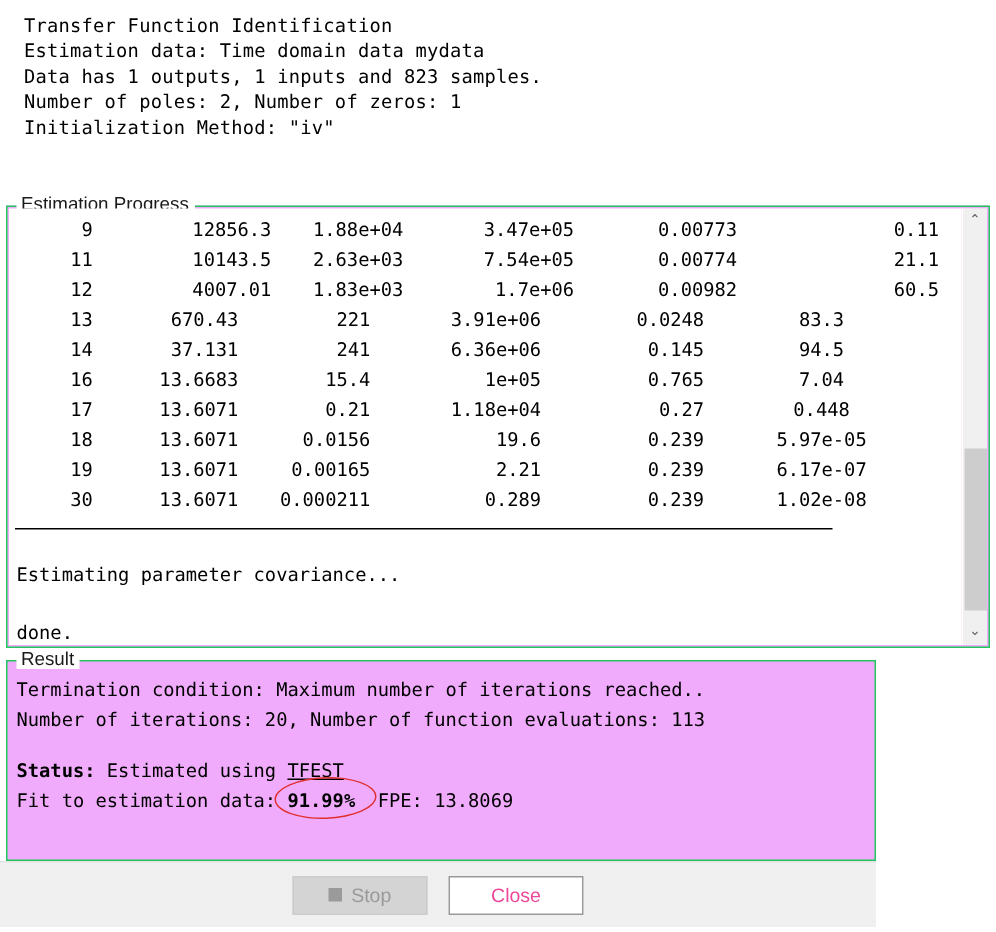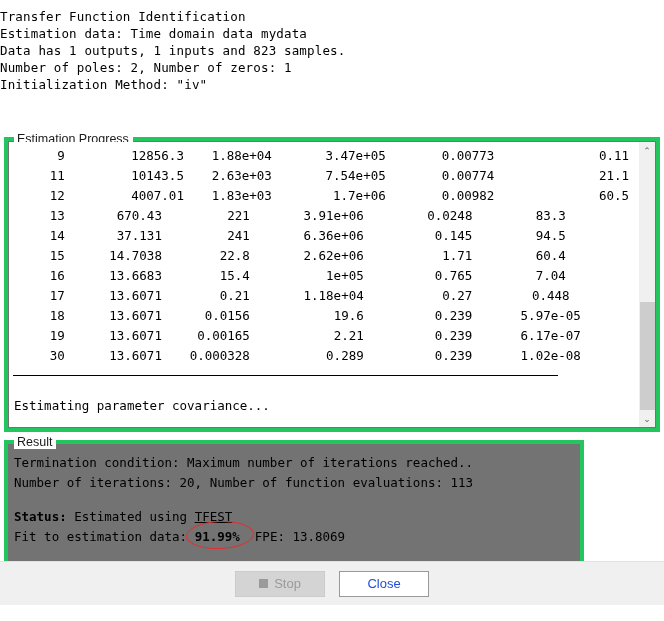--- a/index.html
+++ b/index.html
@@ -9,35 +9,35 @@
   body {
     width: 664px;
     height: 621px;
     background: #ffffff;
     font-family: "DejaVu Sans Mono", monospace;
     overflow: hidden;
     position: relative;
   }
   
   .header {
-    padding: 8px 0 0 0;
+    padding: 8px 0 0 16px;
   }
   .header .line {
     font-family: "DejaVu Sans Mono", monospace;
     font-size: 12.5px;
     line-height: 17px;
     color: #000000;
     white-space: pre;
     letter-spacing: 0.15px;
   }
   
   .groupbox {
     position: absolute;
-    border: 4px solid #22c55e;
-    background: #737373;
+    border: 1px solid #22c55e;
+    background: #f0abfc;
     box-sizing: border-box;
   }
   .group-legend {
     position: absolute;
     top: -9px;
     left: 6px;
     background: #ffffff;
     padding: 0 4px 0 3px;
     font-family: "Liberation Sans", sans-serif;
     font-size: 12.5px;
@@ -180,22 +180,22 @@
     height: 26px;
     border: 1.6px solid #e03030;
     border-radius: 50%;
     pointer-events: none;
     transform: rotate(-2deg);
   }
   
   .bottom-bar {
     position: absolute;
     left: 0;
-    bottom: 16px;
-    width: 664px;
+    bottom: 3px;
+    width: 584px;
     height: 44px;
     background: #f0f0f0;
     border-top: 1px solid #e2e2e2;
     box-sizing: border-box;
     display: flex;
     align-items: center;
     justify-content: center;
     gap: 14px;
   }
   .btn {
@@ -210,21 +210,21 @@
     gap: 6px;
   }
   .btn-stop {
     background: #d4d4d4;
     border: 1px solid #cccccc;
     color: #9a9a9a;
   }
   .btn-close {
     background: #ffffff;
     border: 1px solid #999999;
-    color: #1d4ed8;
+    color: #ec4899;
   }
   .stop-square {
     width: 9px;
     height: 9px;
     background: #9a9a9a;
     display: inline-block;
   }
 </style>
 </head>
 <body>
@@ -278,28 +278,20 @@
             </tr>
             <tr class="shift-b">
               <td class="c-iter">14</td>
               <td class="c-cost">37.131</td>
               <td class="c-step">241</td>
               <td class="c-grad">6.36e+06</td>
               <td class="c-bisect">0.145</td>
               <td class="c-improv">94.5</td>
             </tr>
             <tr class="shift-b">
-              <td class="c-iter">15</td>
-              <td class="c-cost">14.7038</td>
-              <td class="c-step">22.8</td>
-              <td class="c-grad">2.62e+06</td>
-              <td class="c-bisect">1.71</td>
-              <td class="c-improv">60.4</td>
-            </tr>
-            <tr class="shift-b">
               <td class="c-iter">16</td>
               <td class="c-cost">13.6683</td>
               <td class="c-step">15.4</td>
               <td class="c-grad">1e+05</td>
               <td class="c-bisect">0.765</td>
               <td class="c-improv">7.04</td>
             </tr>
             <tr class="shift-b">
               <td class="c-iter">17</td>
               <td class="c-cost">13.6071</td>
@@ -320,21 +312,21 @@
               <td class="c-iter">19</td>
               <td class="c-cost">13.6071</td>
               <td class="c-step">0.00165</td>
               <td class="c-grad">2.21</td>
               <td class="c-bisect">0.239</td>
               <td class="c-improv">6.17e-07</td>
             </tr>
             <tr class="shift-b">
               <td class="c-iter">30</td>
               <td class="c-cost">13.6071</td>
-              <td class="c-step">0.000328</td>
+              <td class="c-step">0.000211</td>
               <td class="c-grad">0.289</td>
               <td class="c-bisect">0.239</td>
               <td class="c-improv">1.02e-08</td>
             </tr>
           </tbody>
       </table>
       <div class="divider-line"></div>
       <div class="log-text">Estimating parameter covariance...</div>
       <div class="log-text">done.</div>
     </div>

